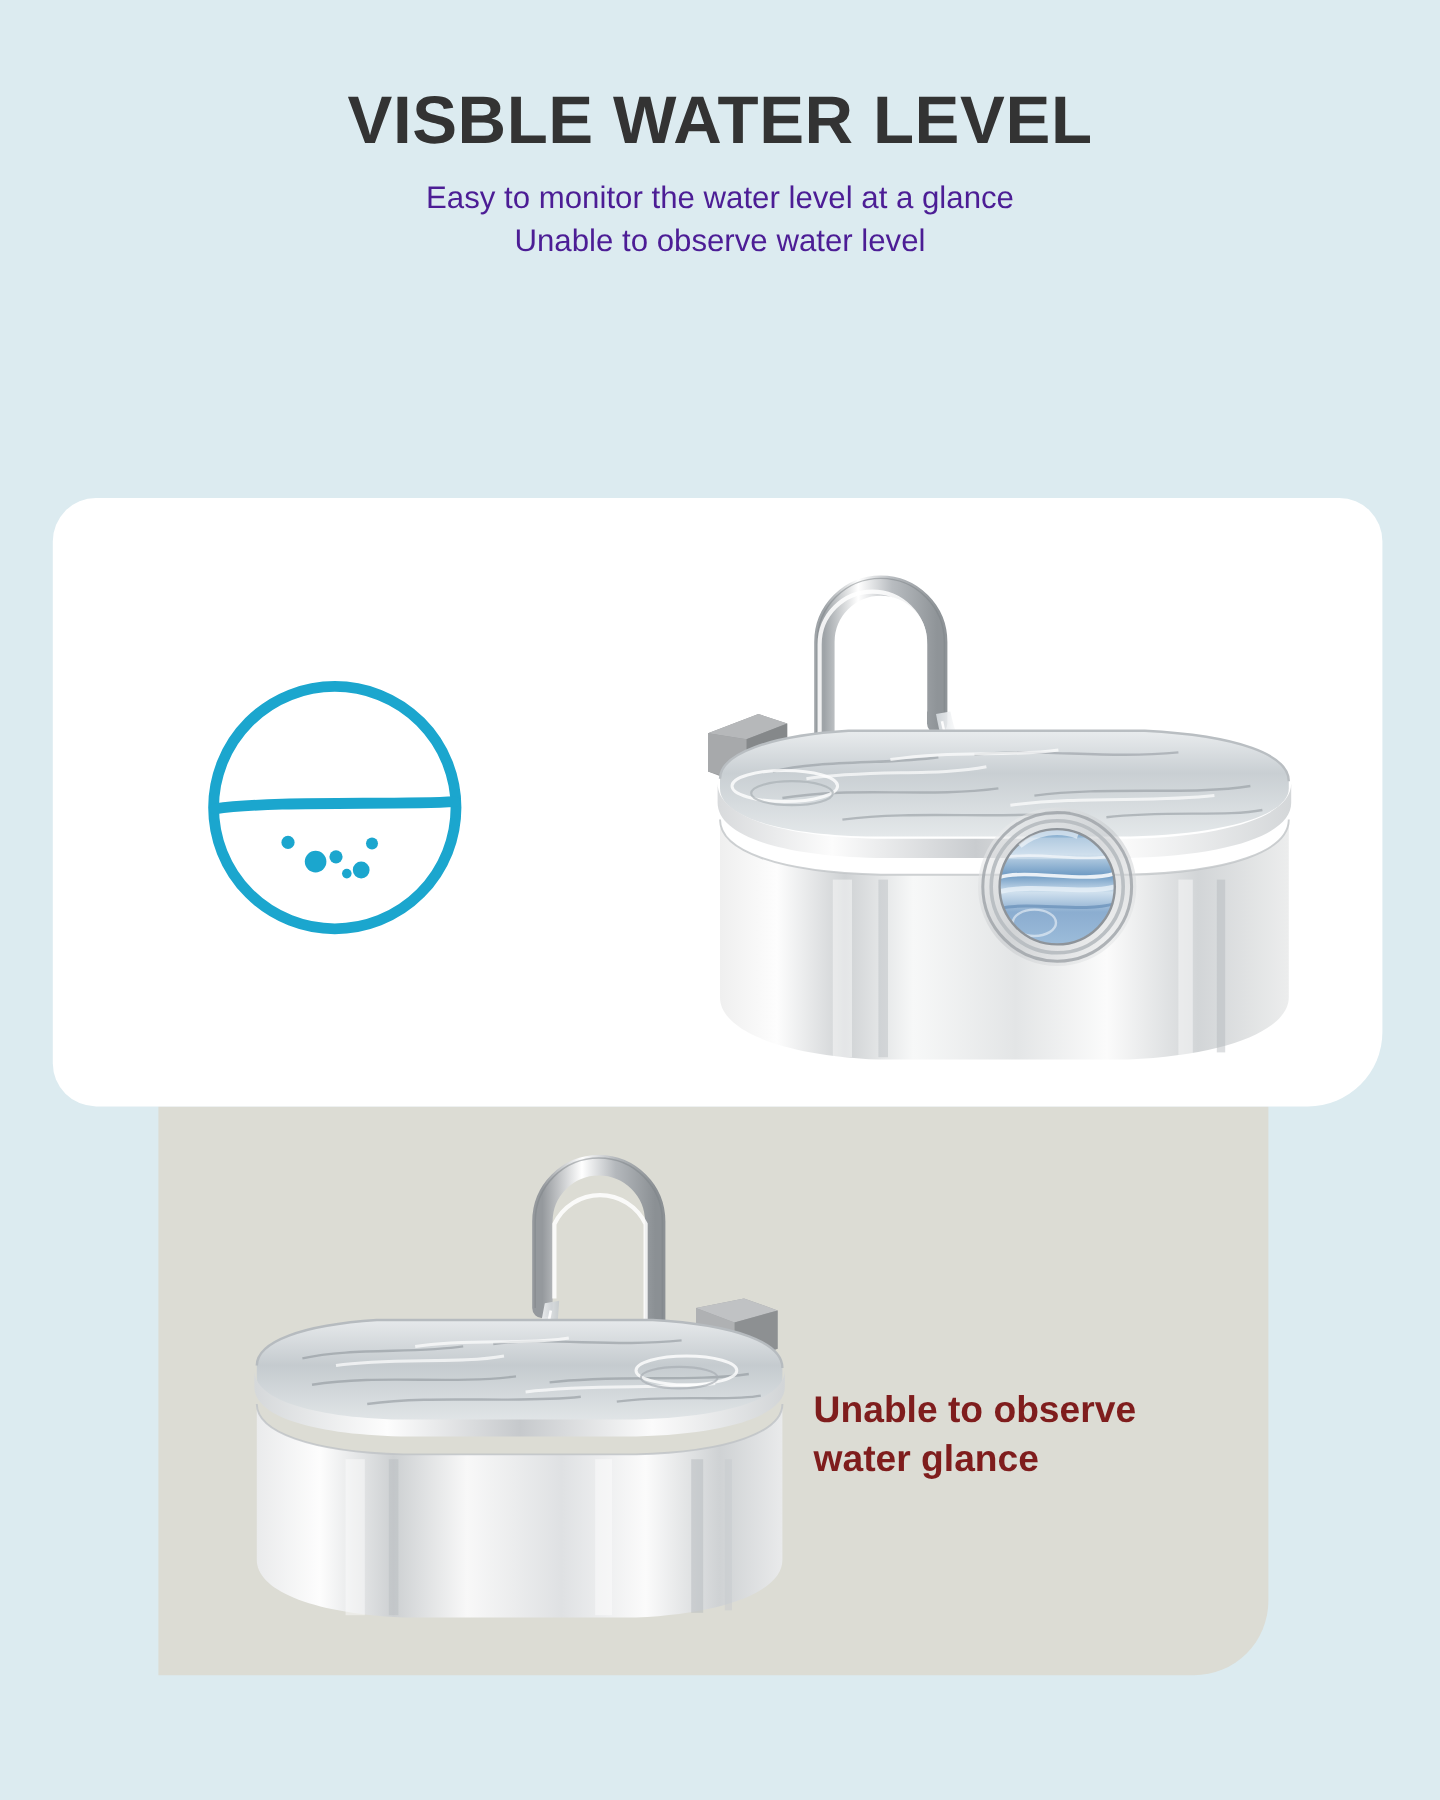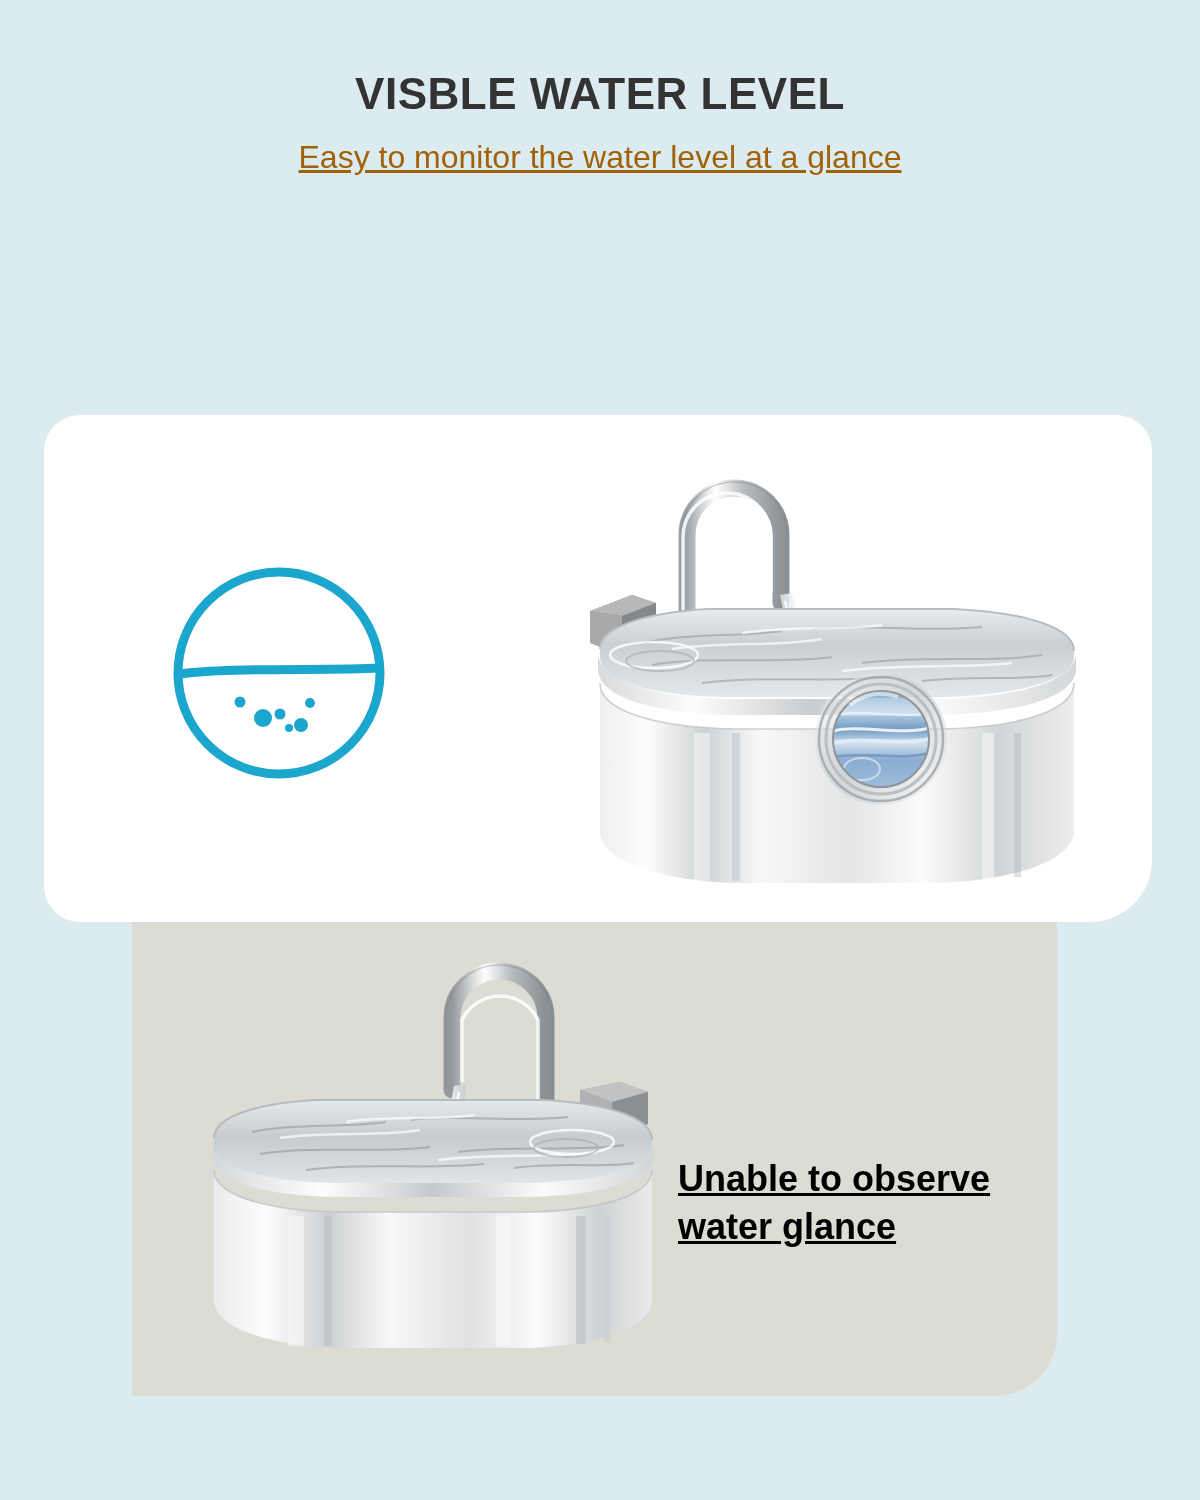--- a/index.html
+++ b/index.html
@@ -7,26 +7,26 @@
   body {
     font-family:"Liberation Sans", sans-serif;
     background:#dcebf0;
     position:relative;
     overflow:hidden;
   }
 
   
   .header { position:absolute; left:0; top:0; width:1200px; text-align:center; }
   .title {
-    font-size:44px; font-weight:bold; color:#333333;
+    font-size:56px; font-weight:bold; color:#333333;
     letter-spacing:0.5px; line-height:1; padding-top:72px;
   }
   .subtitle {
-    font-size:32px; font-weight:normal; color:#a16207;
-    line-height:1.38; padding-top:19px;text-decoration:underline;
+    font-size:26px; font-weight:normal; color:#4c1d95;
+    line-height:1.38; padding-top:19px;
   }
 
   
   .beige-panel {
     position:absolute; left:132px; top:922px;
     width:925px; height:474px;
     background:#dcdcd4;
     border-radius:0 0 62px 0;
   }
 
@@ -37,33 +37,34 @@
     background:#ffffff;
     border-radius:36px 36px 62px 36px;
   }
 
   
   .level-icon { position:absolute; left:168px; top:562px; width:222px; height:222px; }
 
   
   .beige-caption {
     position:absolute; left:678px; top:1155px; width:360px;
-    font-size:36px; font-weight:bold; color:#000000; line-height:1.32;text-decoration:underline;
+    font-size:31px; font-weight:bold; color:#7f1d1d; line-height:1.32;
   }
 
   
   .fountain-top    { position:absolute; left:582px; top:443px;  width:510px; height:460px; }
   .fountain-bottom { position:absolute; left:196px; top:962px;  width:470px; height:400px; }
 </style>
 </head>
 <body>
 
 <div class="header">
   <div class="title">VISBLE WATER LEVEL</div>
   <div class="subtitle">Easy to monitor the water level at a glance</div>
+  <div class="subtitle" style="padding-top:0">Unable to observe water level</div>
 </div>
 
 <div class="beige-panel"></div>
 
 <div class="white-card"></div>
 
 <div class="level-icon">
   <svg viewBox="0 0 222 222" width="222" height="222">
     <circle cx="111" cy="111" r="101" fill="none" stroke="#1ba6ce" stroke-width="9"></circle>
     <path d="M11 112 C 60 105, 160 109, 211 106" fill="none" stroke="#1ba6ce" stroke-width="9" stroke-linecap="round"></path>

